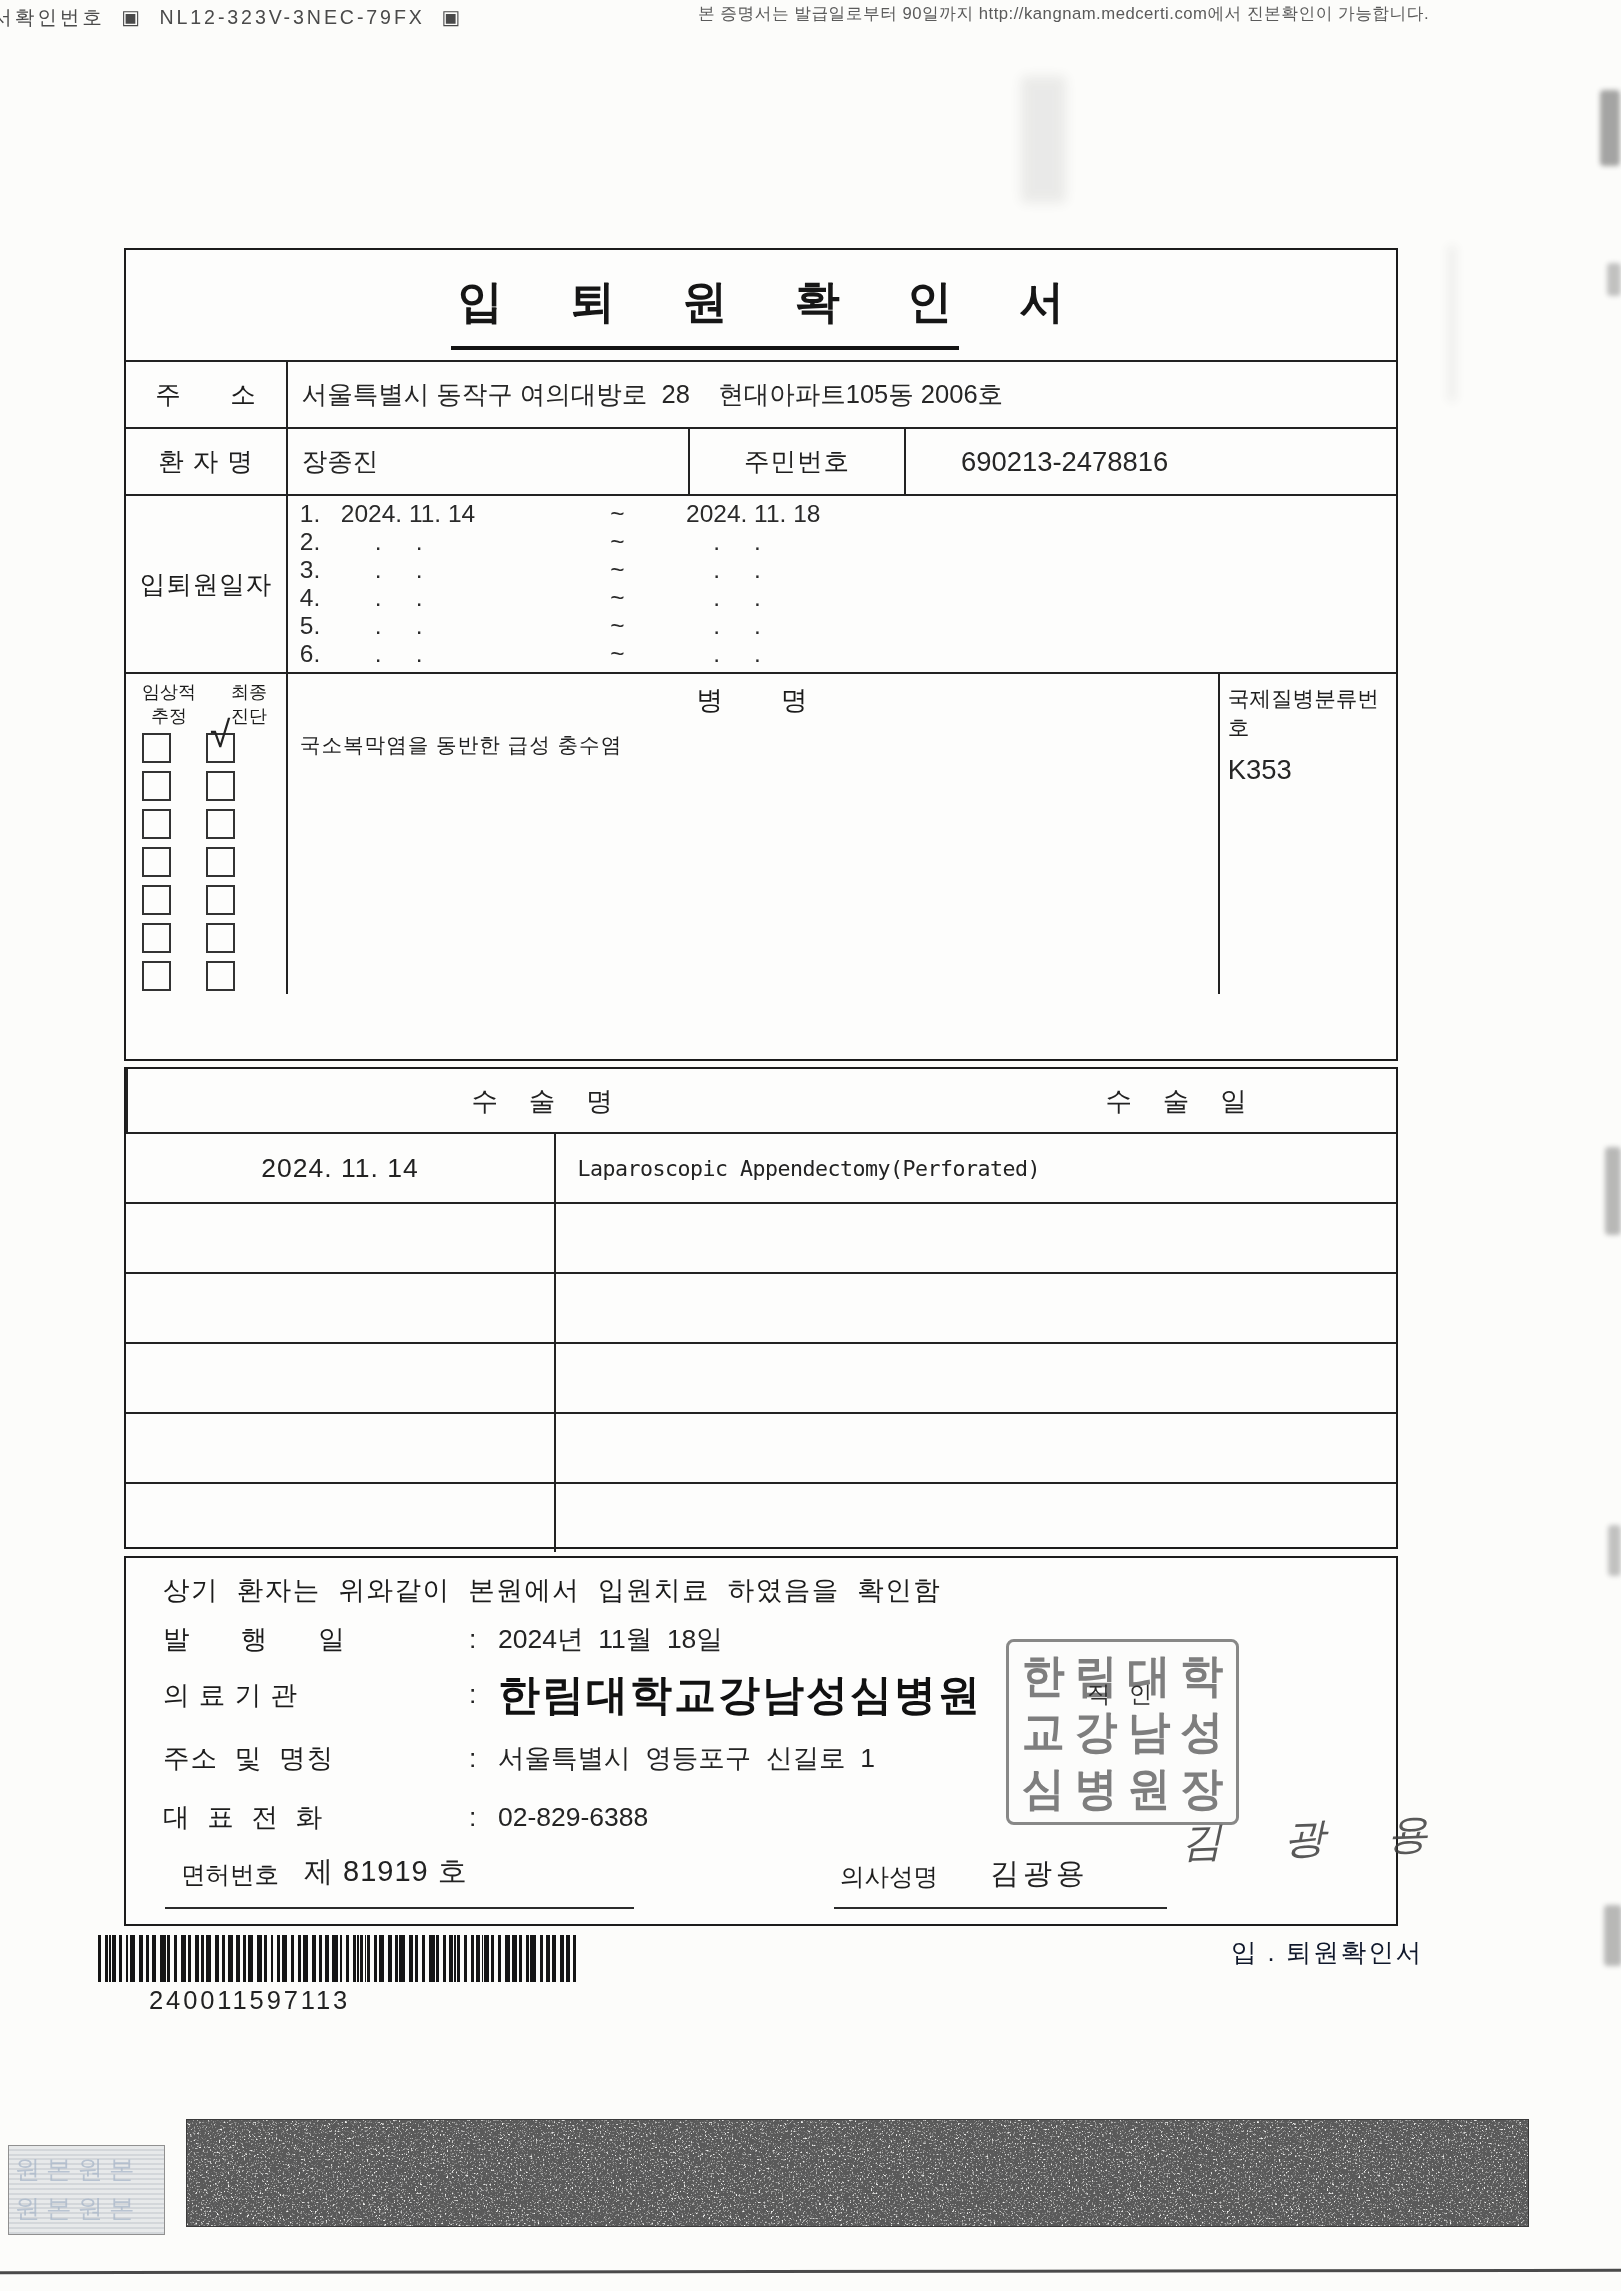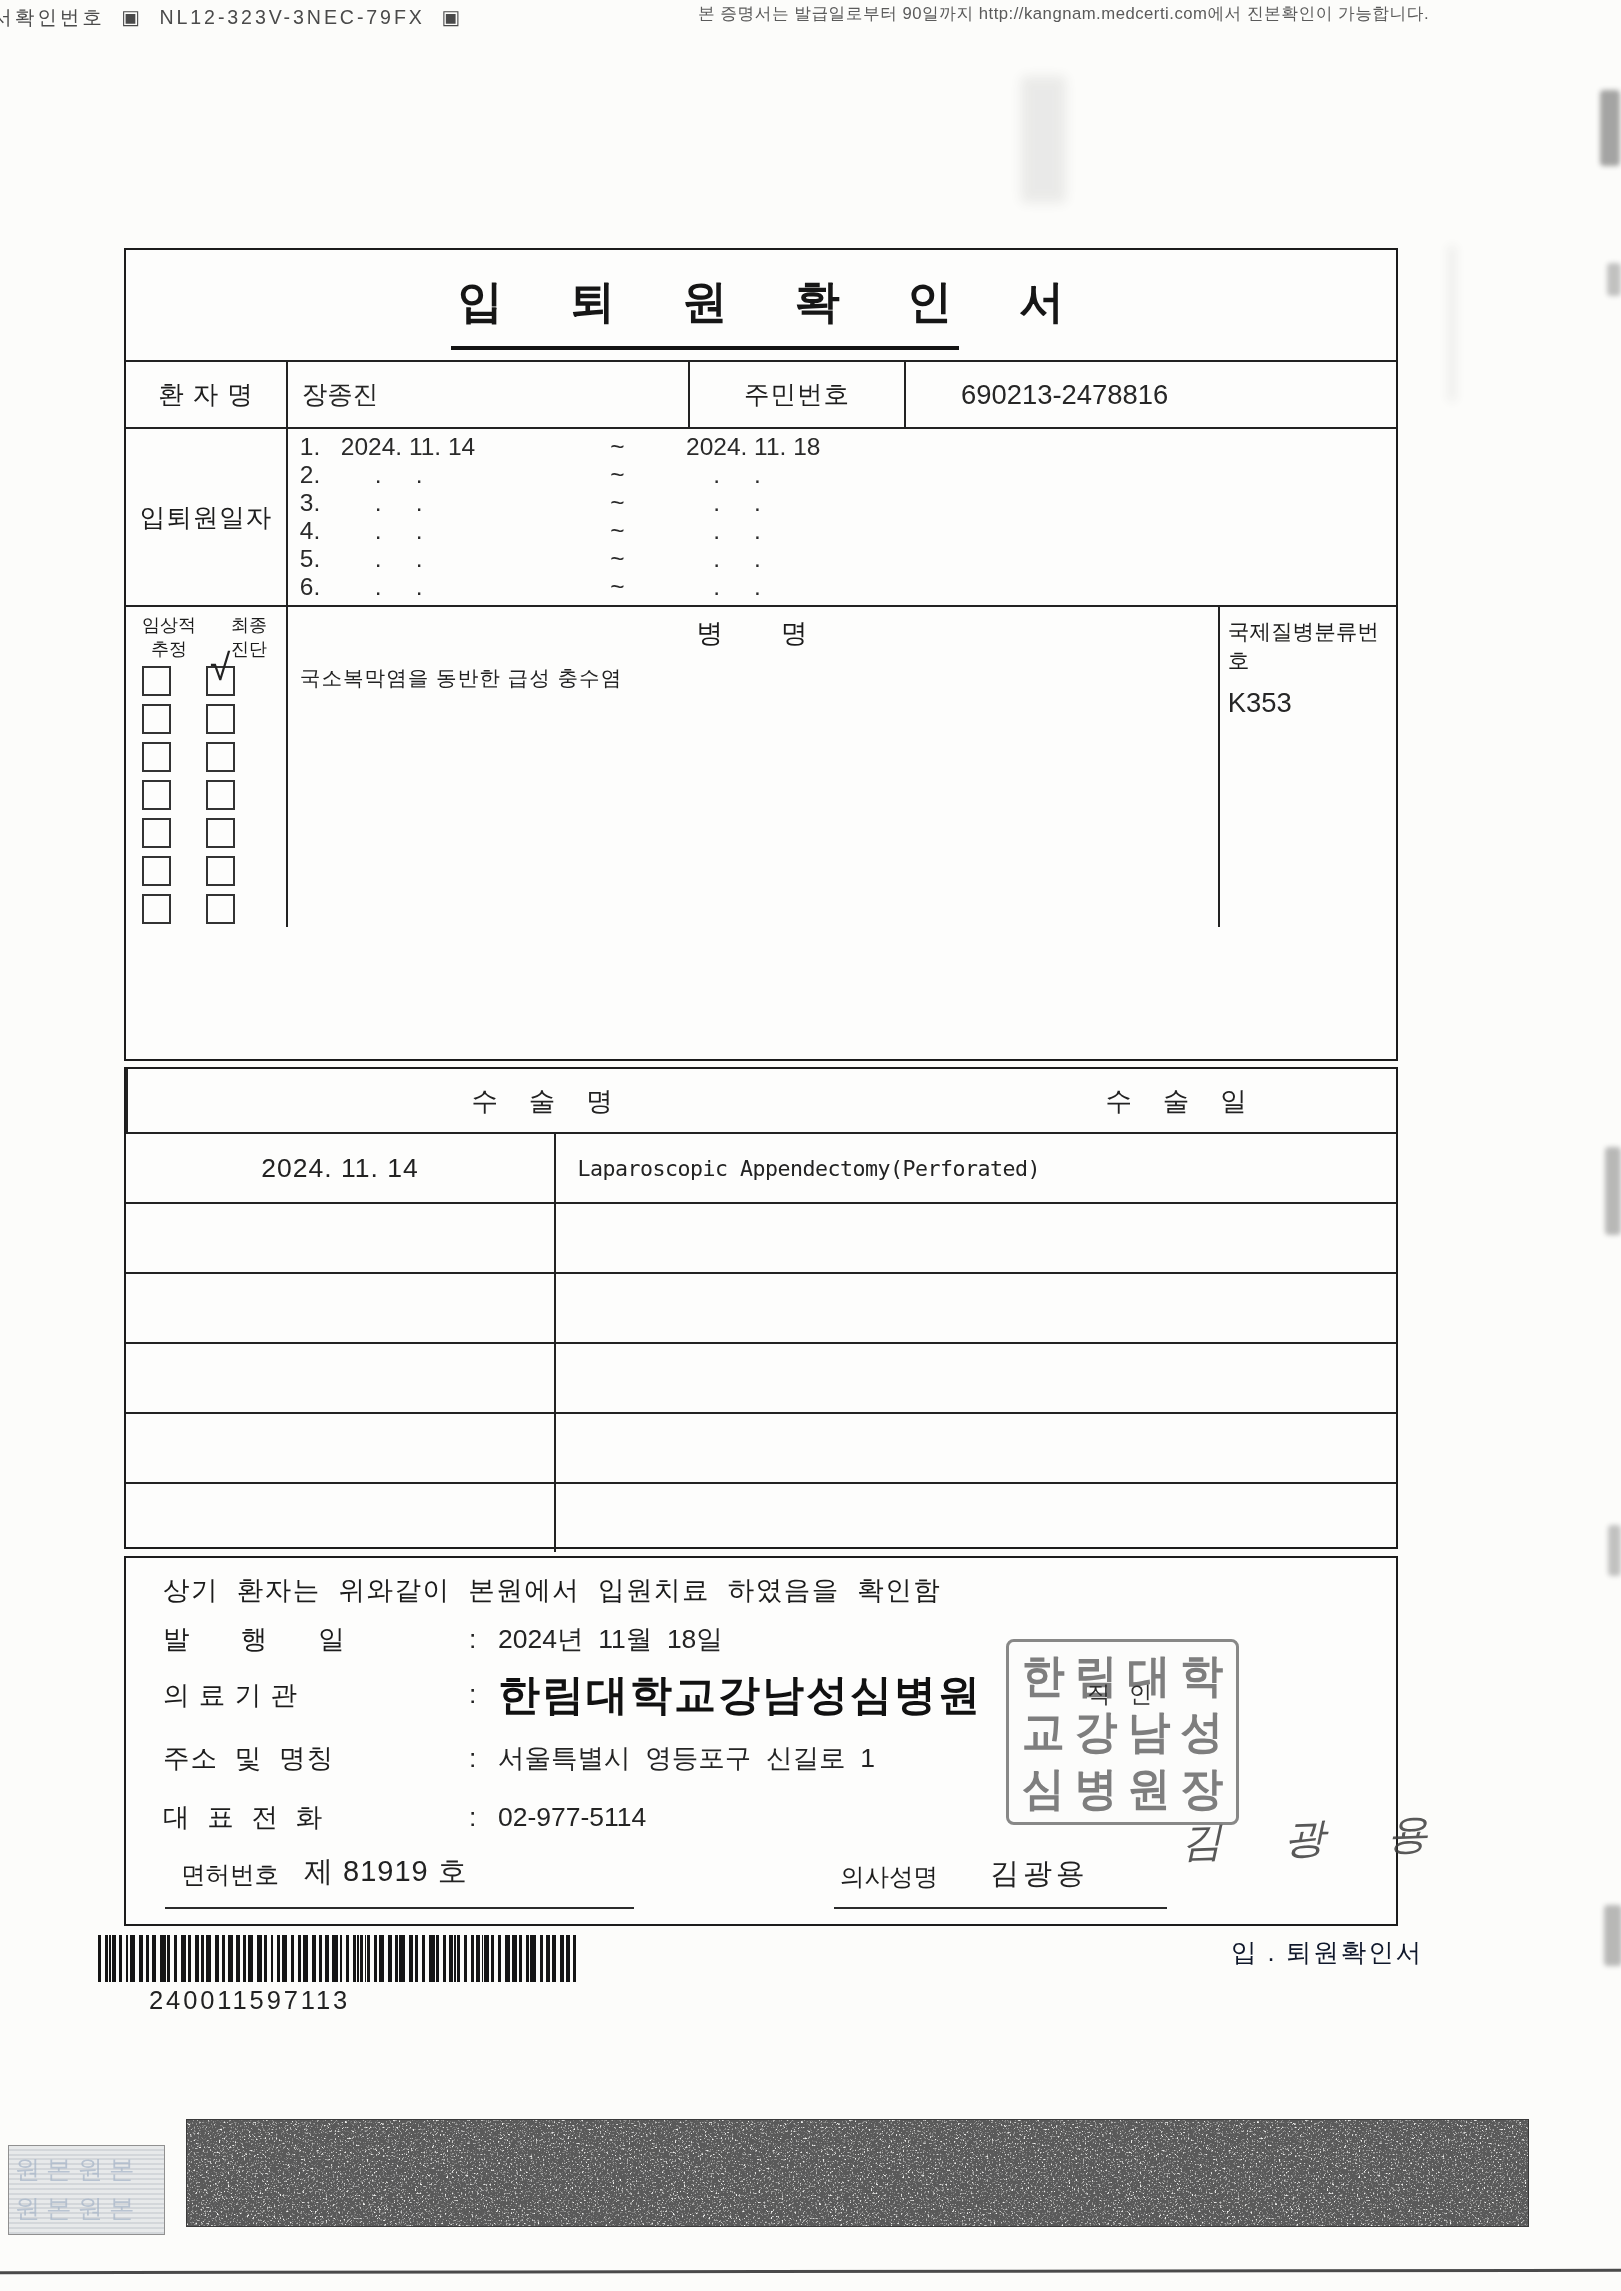--- a/index.html
+++ b/index.html
@@ -110,20 +110,24 @@
   <div class="a hdr-right">본 증명서는 발급일로부터 90일까지 http://kangnam.medcerti.com에서 진본확인이 가능합니다.</div>
 
   <div class="box main-box">
 
     <div class="title-area">
       <div class="title">입 퇴 원 확 인 서</div>
       <div class="title-underline"></div>
     </div>
 
 
+    <div class="trow h68">
+      <div class="cell lab" style="width:160px;">주      소</div>
+      <div class="cell val bl" style="flex:1; padding-left:13.7px; font-size:25.5px;">서울특별시 동작구 여의대방로  28    현대아파트105동 2006호</div>
+    </div>
 
     <div class="trow h68">
       <div class="cell lab" style="width:160px;">환 자 명</div>
       <div class="cell val bl" style="width:402px; padding-left:13.7px; font-size:25.5px;">장종진</div>
       <div class="cell lab bl" style="width:216px;">주민번호</div>
       <div class="cell val bl" style="flex:1; padding-left:55px;">690213-2478816</div>
     </div>
 
     <div class="trow" style="height:178px;">
       <div class="cell lab" style="width:160px;">입퇴원일자</div>
@@ -266,21 +270,21 @@
 
     <div class="f-line" style="top:182px;">
       <span class="f-label">주소  및  명칭</span>
       <span class="f-colon">:</span>
       <span class="f-val">서울특별시  영등포구  신길로  1</span>
     </div>
 
     <div class="f-line" style="top:241px;">
       <span class="f-label">대  표  전  화</span>
       <span class="f-colon">:</span>
-      <span class="f-val">02-977-5114</span>
+      <span class="f-val">02-829-6388</span>
     </div>
 
     <div class="lic-label">면허번호</div>
     <div class="lic-val">제  81919  호</div>
     <div class="lic-underline"></div>
 
     <div class="doc-label">의사성명</div>
     <div class="doc-name">김광용</div>
     <div class="doc-underline"></div>
 

